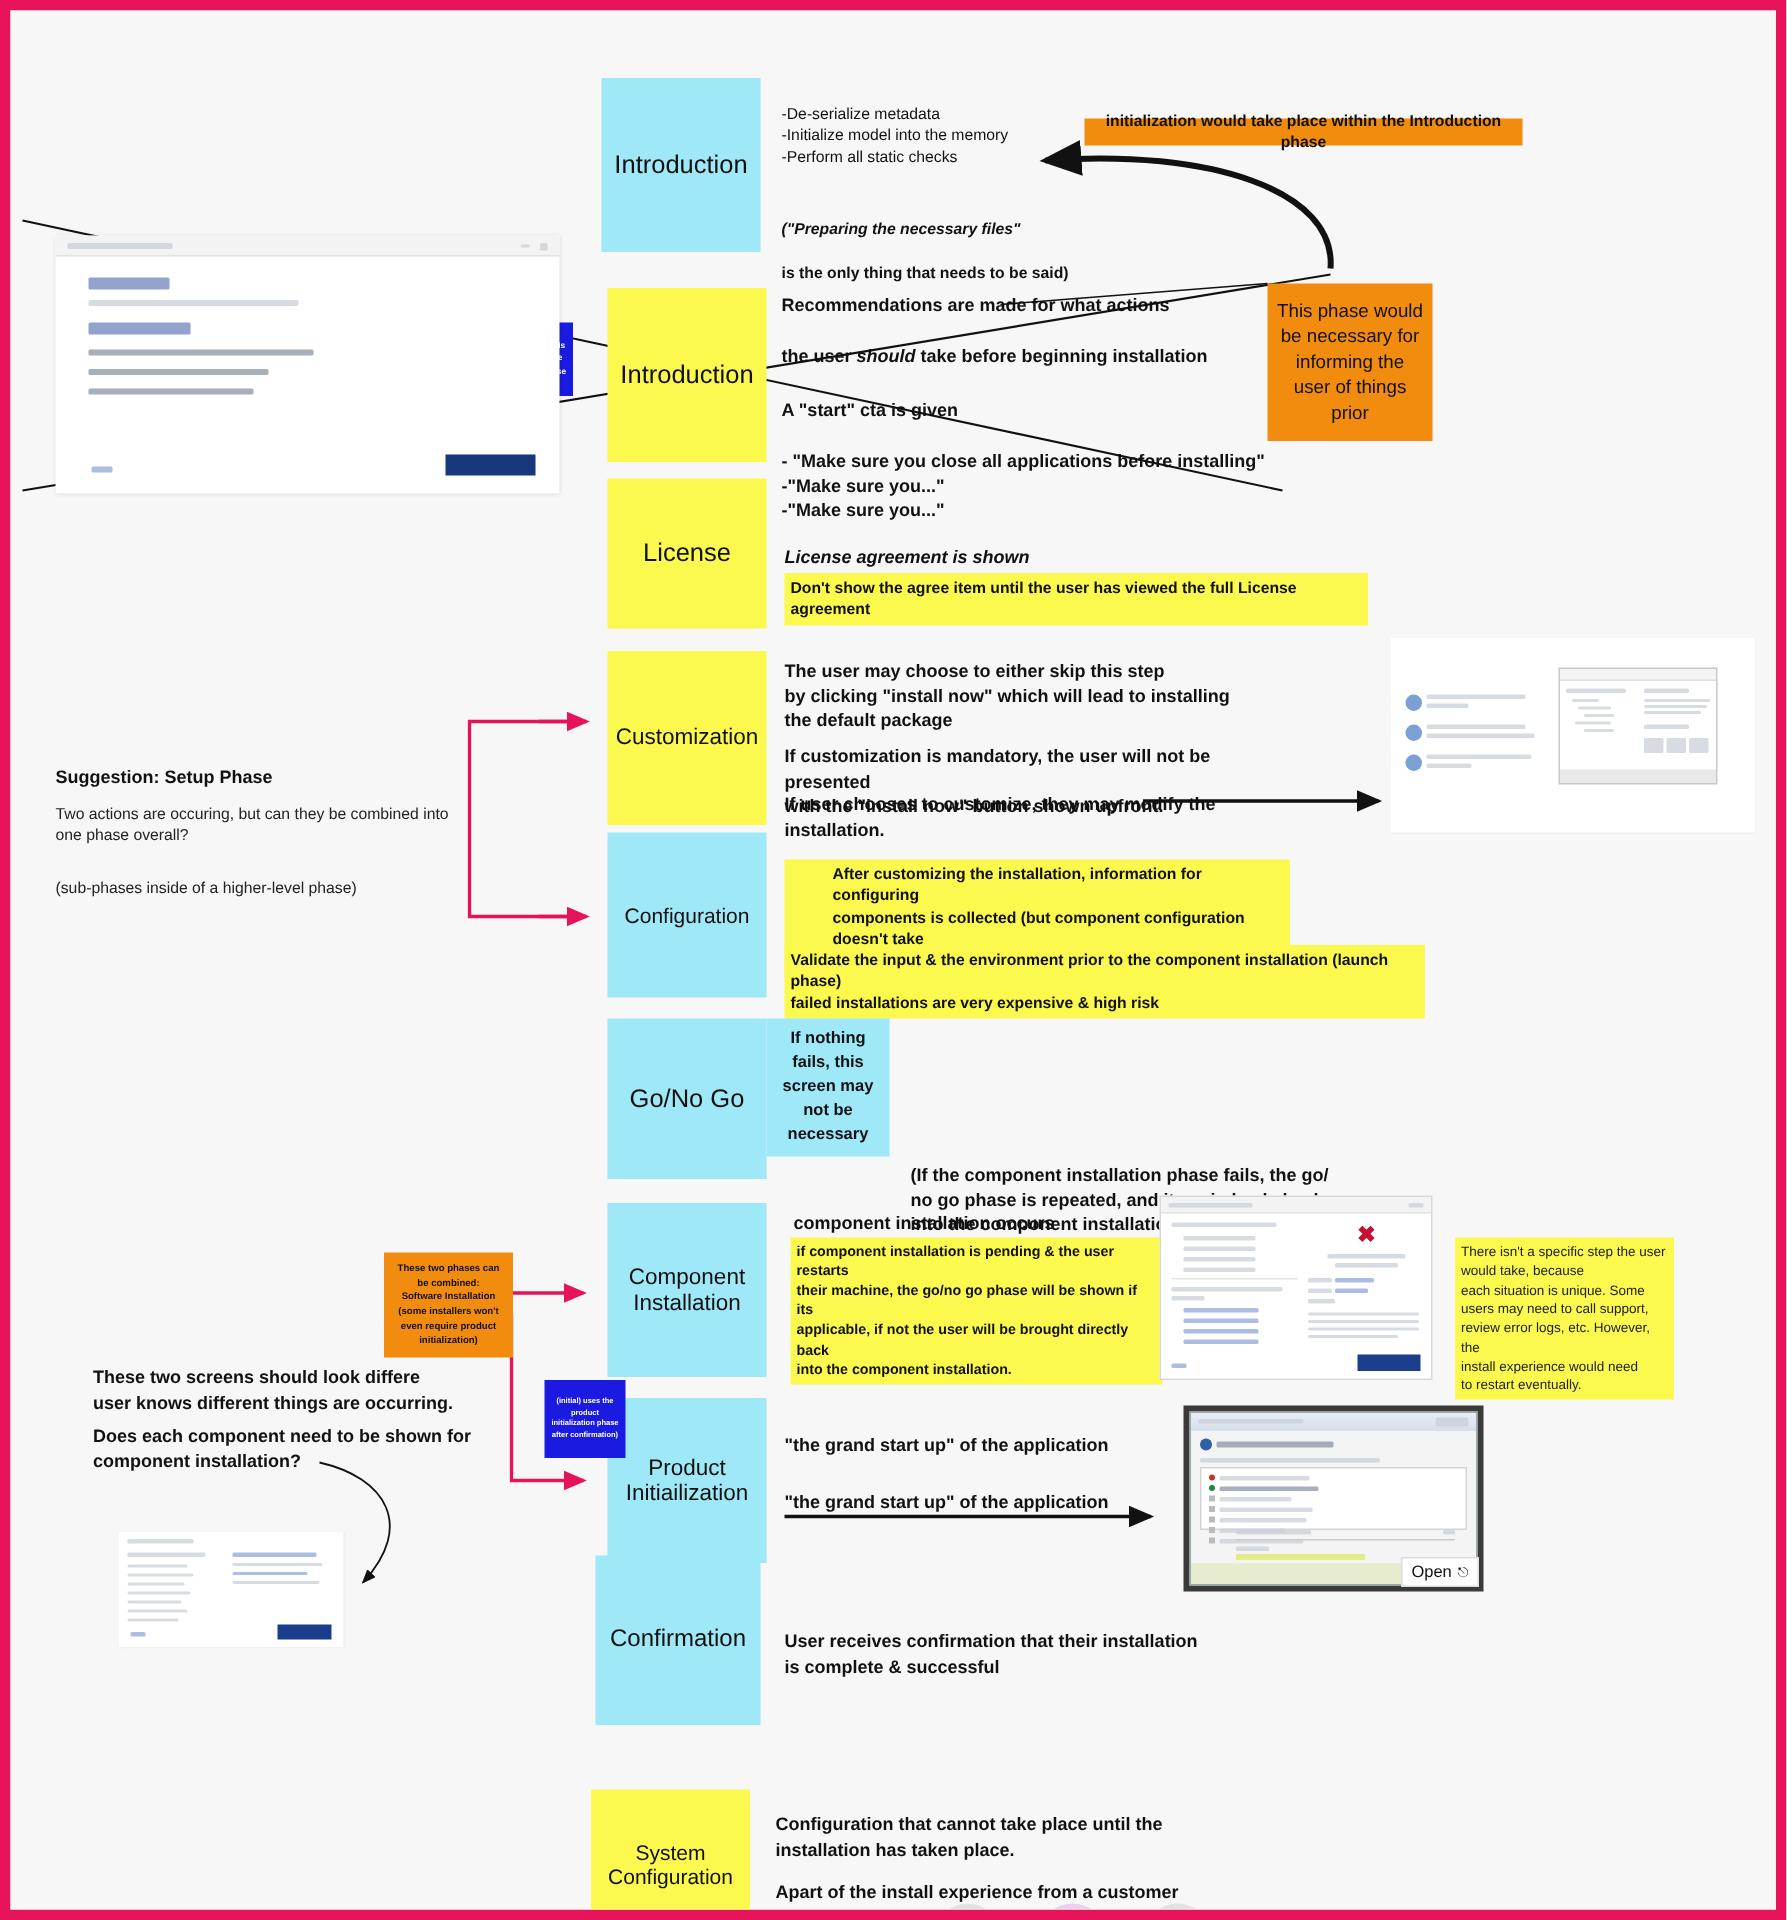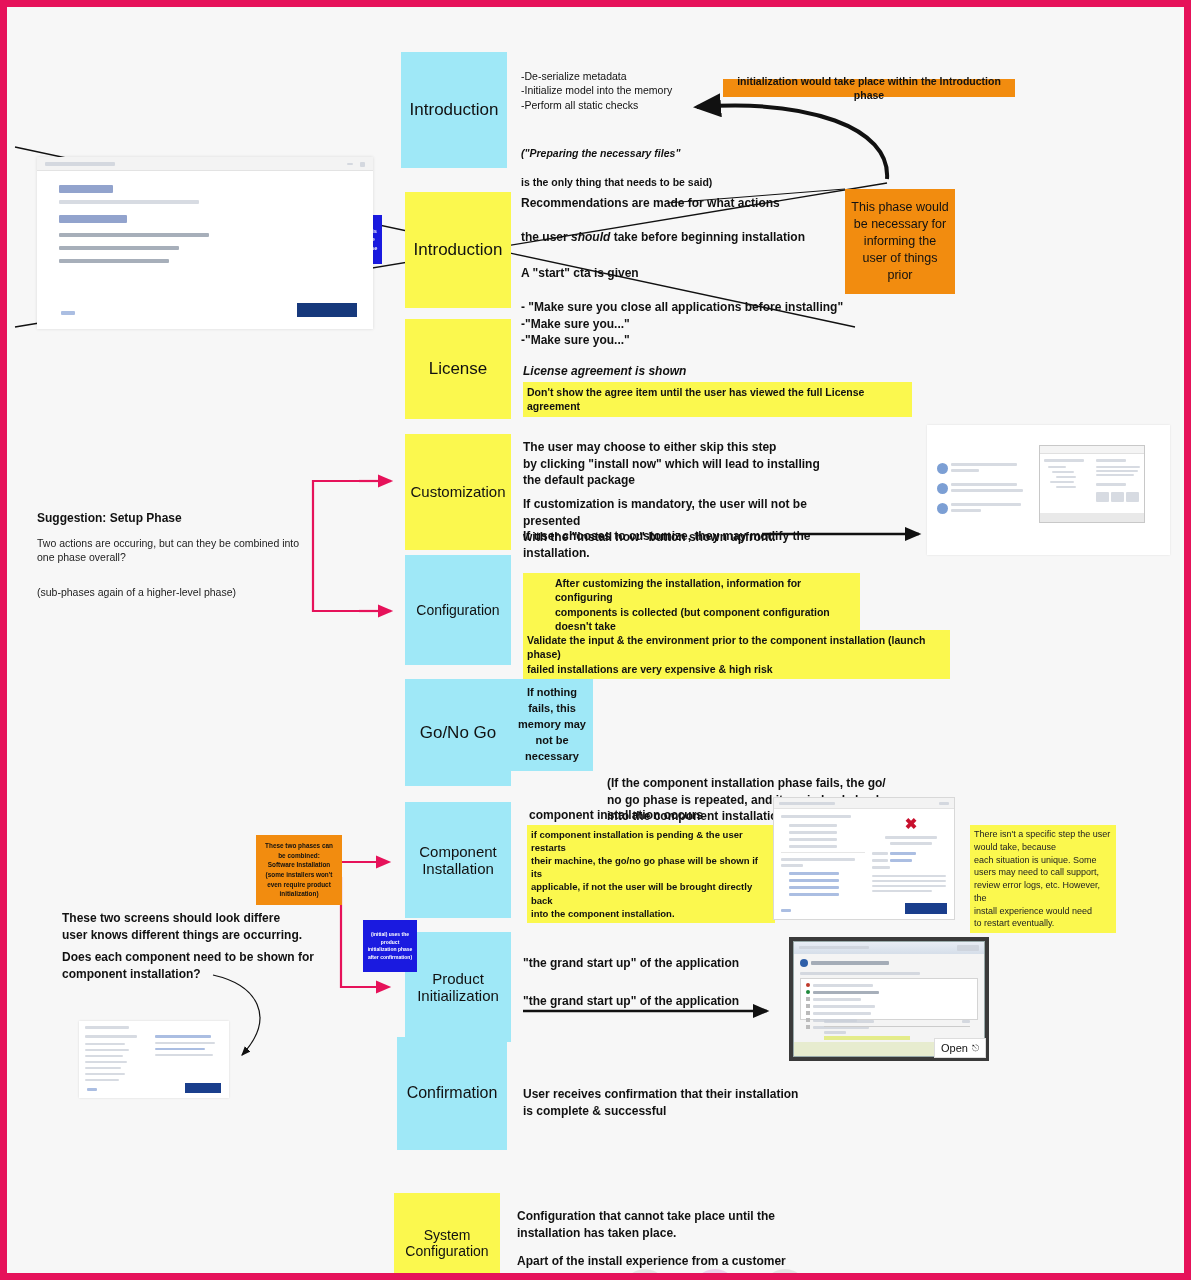--- a/index.html
+++ b/index.html
@@ -257,21 +257,21 @@
 components is collected (but component configuration doesn't take
 place yet)</div>
 
   <div class="abs yblock" style="left:516px; top:623px; width:427px;">Validate the input &amp; the environment prior to the component installation (launch phase)
 failed installations are very expensive &amp; high risk</div>
 
   <div class="abs phase cyan" style="left:398px; top:672px; width:106px; height:107px; font-size:17px;">Go/No Go</div>
 
   <div class="abs subnote" style="left:504px; top:672px; width:82px; height:92px;">If nothing
 fails, this
-memory may
+screen may
 not be
 necessary</div>
 
 
   <div class="abs note" style="left:600px; top:768px; width:300px;">(If the component installation phase fails, the go/
 no go phase is repeated, and it again leads back
 into the component installation phase)</div>
 
   <div class="abs phase cyan" style="left:398px; top:795px; width:106px; height:116px; font-size:15px; flex-direction:column;">
     <span style="white-space:pre-line;">Component
@@ -442,21 +442,21 @@
 POV</div>
 
   <div class="abs" style="left:616px; top:1262px; width:44px; height:44px; border-radius:50%; background:#d9d9d9; opacity:.7;"></div>
   <div class="abs" style="left:686px; top:1262px; width:44px; height:44px; border-radius:50%; background:#e6c5e6; opacity:.8;"></div>
   <div class="abs" style="left:756px; top:1262px; width:44px; height:44px; border-radius:50%; background:#d9d9d9; opacity:.7;"></div>
 
   <div class="abs" style="left:30px; top:503px; width:290px;">
     <div class="note">Suggestion: Setup Phase</div>
     <div class="plain" style="margin-top:9px;">Two actions are occuring, but can they be combined into
 one phase overall?</div>
-    <div class="plain" style="margin-top:20px;">(sub-phases again of a higher-level phase)</div>
+    <div class="plain" style="margin-top:20px;">(sub-phases inside of a higher-level phase)</div>
   </div>
 
   <div class="abs note" style="left:55px; top:903px; width:300px;">These two screens should look differe
 user knows different things are occurring.</div>
 
   <div class="abs note" style="left:55px; top:942px; width:300px;">Does each component need to be shown for
 component installation?</div>
 
   <div class="shot" style="left:72px; top:1014px; width:150px; height:77px; box-shadow:0 0 2px rgba(0,0,0,.12);">
     <div class="blurline" style="position:absolute; left:6px; top:5px; width:44px; height:3px;"></div>

